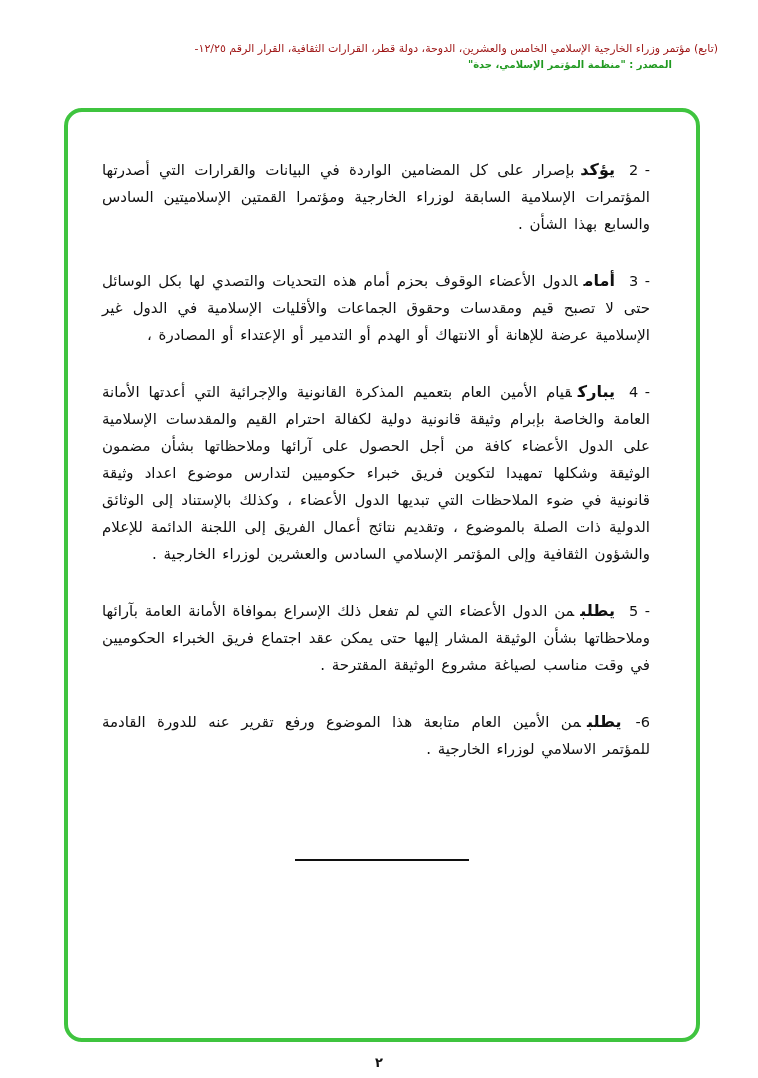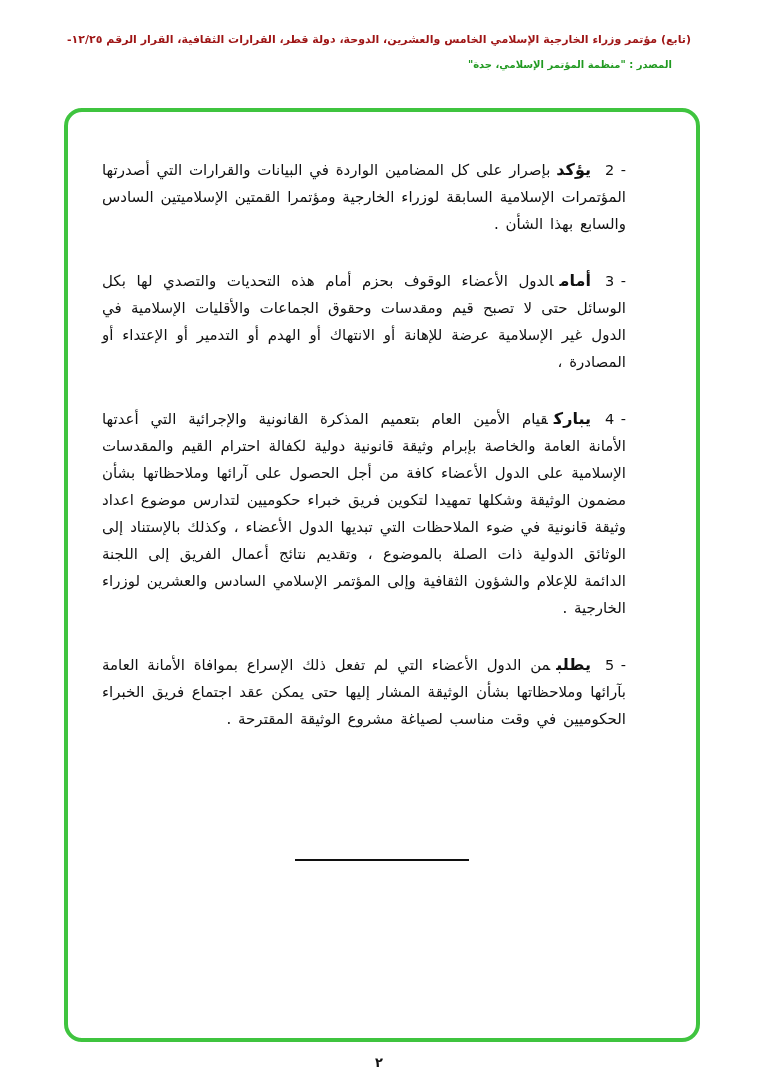--- a/index.html
+++ b/index.html
@@ -7,41 +7,40 @@
   body {
     background:#ffffff;
     font-family:"DejaVu Sans", sans-serif;
     position:relative;
     overflow:hidden;
     color:#111;
   }
   .page { position:absolute; inset:0; direction:rtl; }
 
   .hdr {
-    position:absolute; top:33px; left:40px; right:40px;
-    text-align:center;
+    position:absolute; top:42px; left:40px; right:40px;
     color:var(--header-red,#9e1515);
-    font-weight:bold;
+    font-weight:normal;
     font-size:11px;
     letter-spacing:0;
     white-space:nowrap;
   }
   .src {
     position:absolute; top:59px; right:86px;
     color:var(--source-green,#219a21);
     font-weight:bold;
     font-size:10px;
   }
 
   .frame {
     position:absolute; top:108px; left:64px;
     width:636px; height:934px;
     border:4px solid var(--border-green,#3fc43f);
     border-radius:18px;
-    padding:44px 70px 0 34px;
+    padding:44px 46px 0 34px;
   }
 
   .item {
     margin-bottom:29px;
     font-size:15px;
     line-height:27px;
     text-align:justify;
     word-spacing:2px;
   }
   .item p { margin:0; }
@@ -92,19 +91,22 @@
     </div>
 
     <div class="item">
       <p><span class="marker">4 -</span><b class="lead">يبارك</b><span>قيام الأمين العام بتعميم المذكرة القانونية والإجرائية التي أعدتها الأمانة العامة والخاصة بإبرام وثيقة قانونية دولية لكفالة احترام القيم والمقدسات الإسلامية على الدول الأعضاء كافة من أجل الحصول على آرائها وملاحظاتها بشأن مضمون الوثيقة وشكلها تمهيدا لتكوين فريق خبراء حكوميين لتدارس موضوع اعداد وثيقة قانونية في ضوء الملاحظات التي تبديها الدول الأعضاء ، وكذلك بالإستناد إلى الوثائق الدولية ذات الصلة بالموضوع ، وتقديم نتائج أعمال الفريق إلى اللجنة الدائمة للإعلام والشؤون الثقافية وإلى المؤتمر الإسلامي السادس والعشرين لوزراء الخارجية .</span></p>
     </div>
 
     <div class="item">
       <p><span class="marker">5 -</span><b class="lead">يطلب</b><span>من الدول الأعضاء التي لم تفعل ذلك الإسراع بموافاة الأمانة العامة بآرائها وملاحظاتها بشأن الوثيقة المشار إليها حتى يمكن عقد اجتماع فريق الخبراء الحكوميين في وقت مناسب لصياغة مشروع الوثيقة المقترحة .</span></p>
     </div>
 
+    <div class="item">
+      <p><span class="marker">-6</span><b class="lead">يطلب</b><span>من الأمين العام متابعة هذا الموضوع ورفع تقرير عنه للدورة القادمة للمؤتمر الاسلامي لوزراء الخارجية .</span></p>
+    </div>
 
     <div class="endline"></div>
   </div>
 
   <div class="pagenum">٢</div>
 
 </div>
 
 </body></html>

